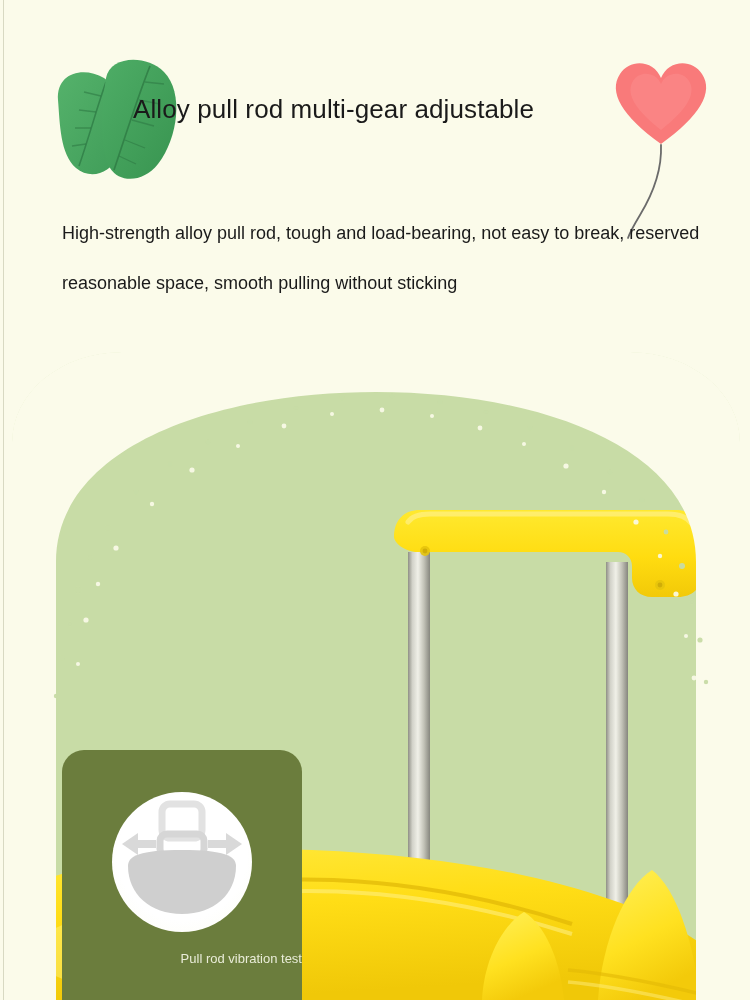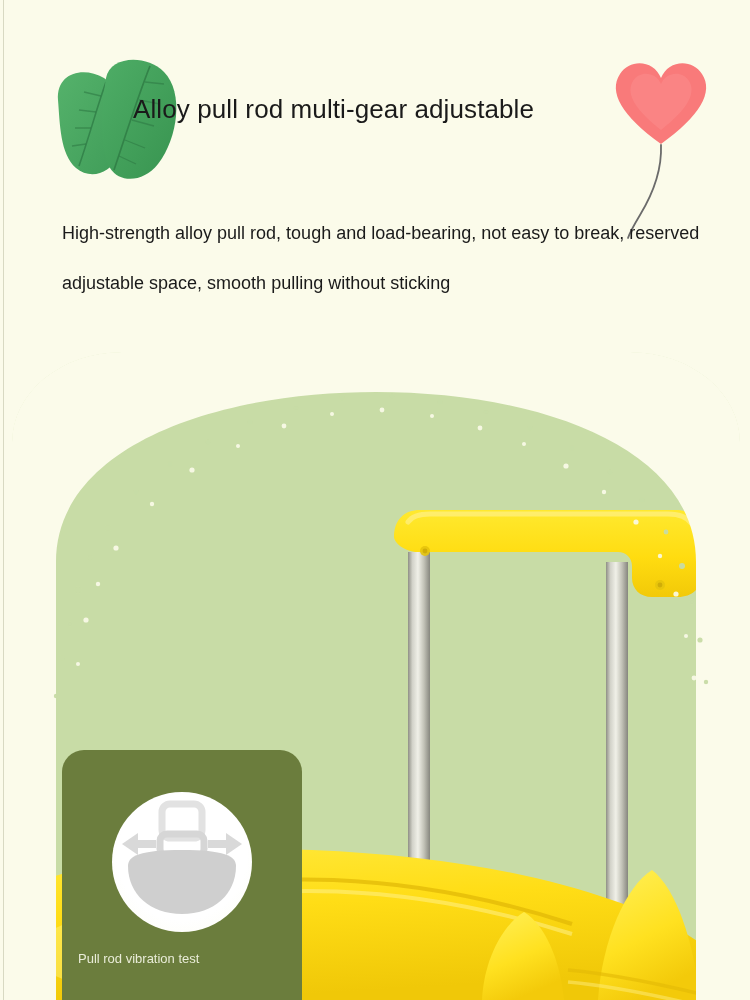--- a/index.html
+++ b/index.html
@@ -96,23 +96,23 @@
     position: absolute;
     width: 140px; height: 140px;
     left: 50px;
     border-radius: 50%;
     background: radial-gradient(circle at 50% 45%, #ffffff 62%, #fdfdf7 86%, rgba(253,253,247,0.35) 100%);
   }
   #feature-icon-1 { top: 42px; }
 
   .feature-caption {
     position: absolute;
-    left: 16px;
+    left: 0;
     width: 240px;
-    text-align: left;
+    text-align: right;
     font-size: 13px;
     color: #e9ecd8;
     line-height: 19px;
   }
   #feature-caption-1 { top: 199px; }
 
   
   .icon-svg { display: block; width: 100%; height: 100%; }
 </style>
 </head>
@@ -149,21 +149,21 @@
 
     <div id="heart-decor">
       <svg class="icon-svg" viewBox="0 0 130 200">
         <path d="M65,28 C58,10 34,8 24,24 C12,42 26,66 65,94 C104,66 118,42 106,24 C96,8 72,10 65,28 Z" fill="#f97a7a"></path>
         <path d="M65,34 C60,22 44,20 37,31 C29,44 40,60 65,80 C90,60 101,44 93,31 C86,20 70,22 65,34 Z" fill="#fb8d8d" opacity="0.55"></path>
         <path d="M65,95 C66,120 58,142 44,165 C38,175 34,182 32,188" stroke="#6b6b6b" stroke-width="1.8" fill="none" stroke-linecap="round"></path>
       </svg>
     </div>
 
     <div id="page-title">Alloy pull rod multi-gear adjustable</div>
-    <div id="subtitle">High-strength alloy pull rod, tough and load-bearing, not easy to break, reserved adjustable space, smooth pulling without sticking</div>
+    <div id="subtitle">High-strength alloy pull rod, tough and load-bearing, not easy to break, reserved reasonable space, smooth pulling without sticking</div>
   </div>
 
   <div id="photo-panel">
 
     <div id="photo-clip">
 
       <div id="photo-bg"></div>
 
       <svg style="position:absolute;inset:0;width:100%;height:100%" viewBox="0 0 728 648">
         <defs>

